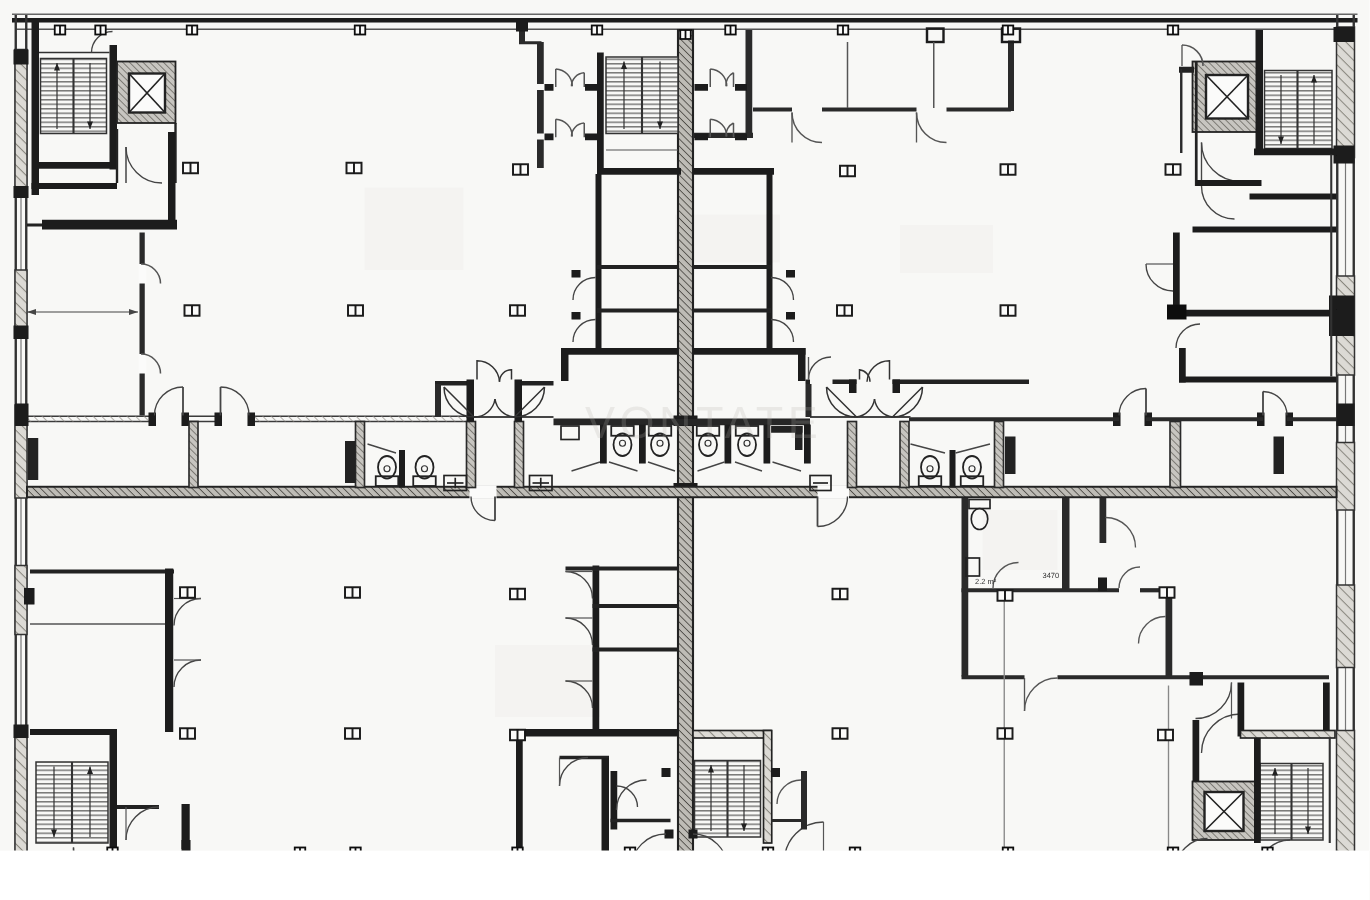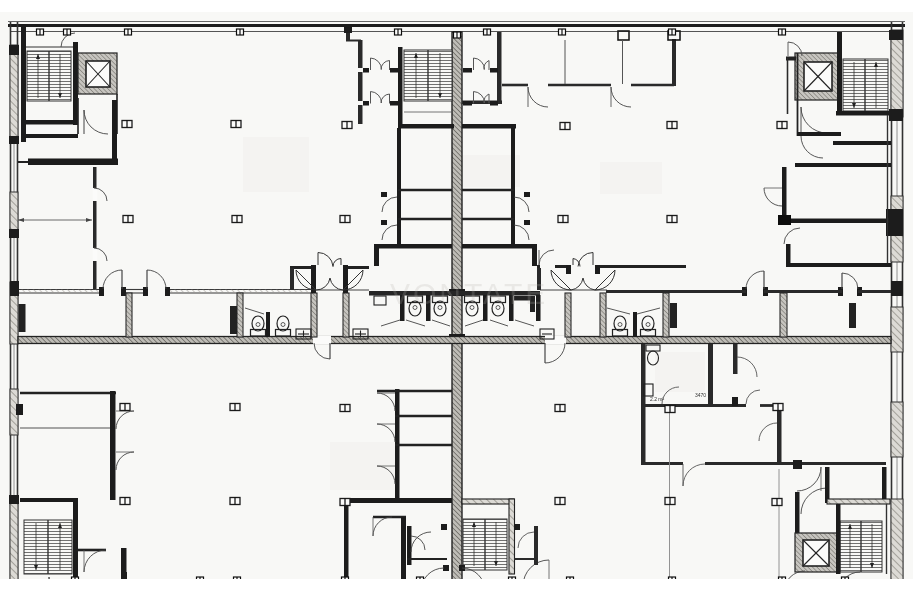--- a/index.html
+++ b/index.html
@@ -1,16 +1,16 @@
 <!DOCTYPE html>
 <html><head>
 <meta charset="utf-8">
 <style>
 html,body{margin:0;padding:0;background:#fff;}
-#c{position:relative;width:913px;height:567px;background:#f8f8f6;font-family:"Liberation Sans",sans-serif;margin-top:12px;}
+#c{position:relative;width:913px;height:567px;background:#f8f8f6;font-family:"Liberation Sans",sans-serif;}
 svg{position:absolute;left:0;top:0;}
 </style>
 </head>
 <body>
 <div id="c">
 <svg width="913" height="600" viewBox="0 0 913 600">
 <defs>
 <pattern id="ph" width="5" height="5" patternUnits="userSpaceOnUse" patternTransform="rotate(45)">
   <rect width="5" height="5" fill="#dcdad5"></rect>
   <line x1="0" y1="0" x2="5" y2="0" stroke="#89877f" stroke-width="1.4"></line>

